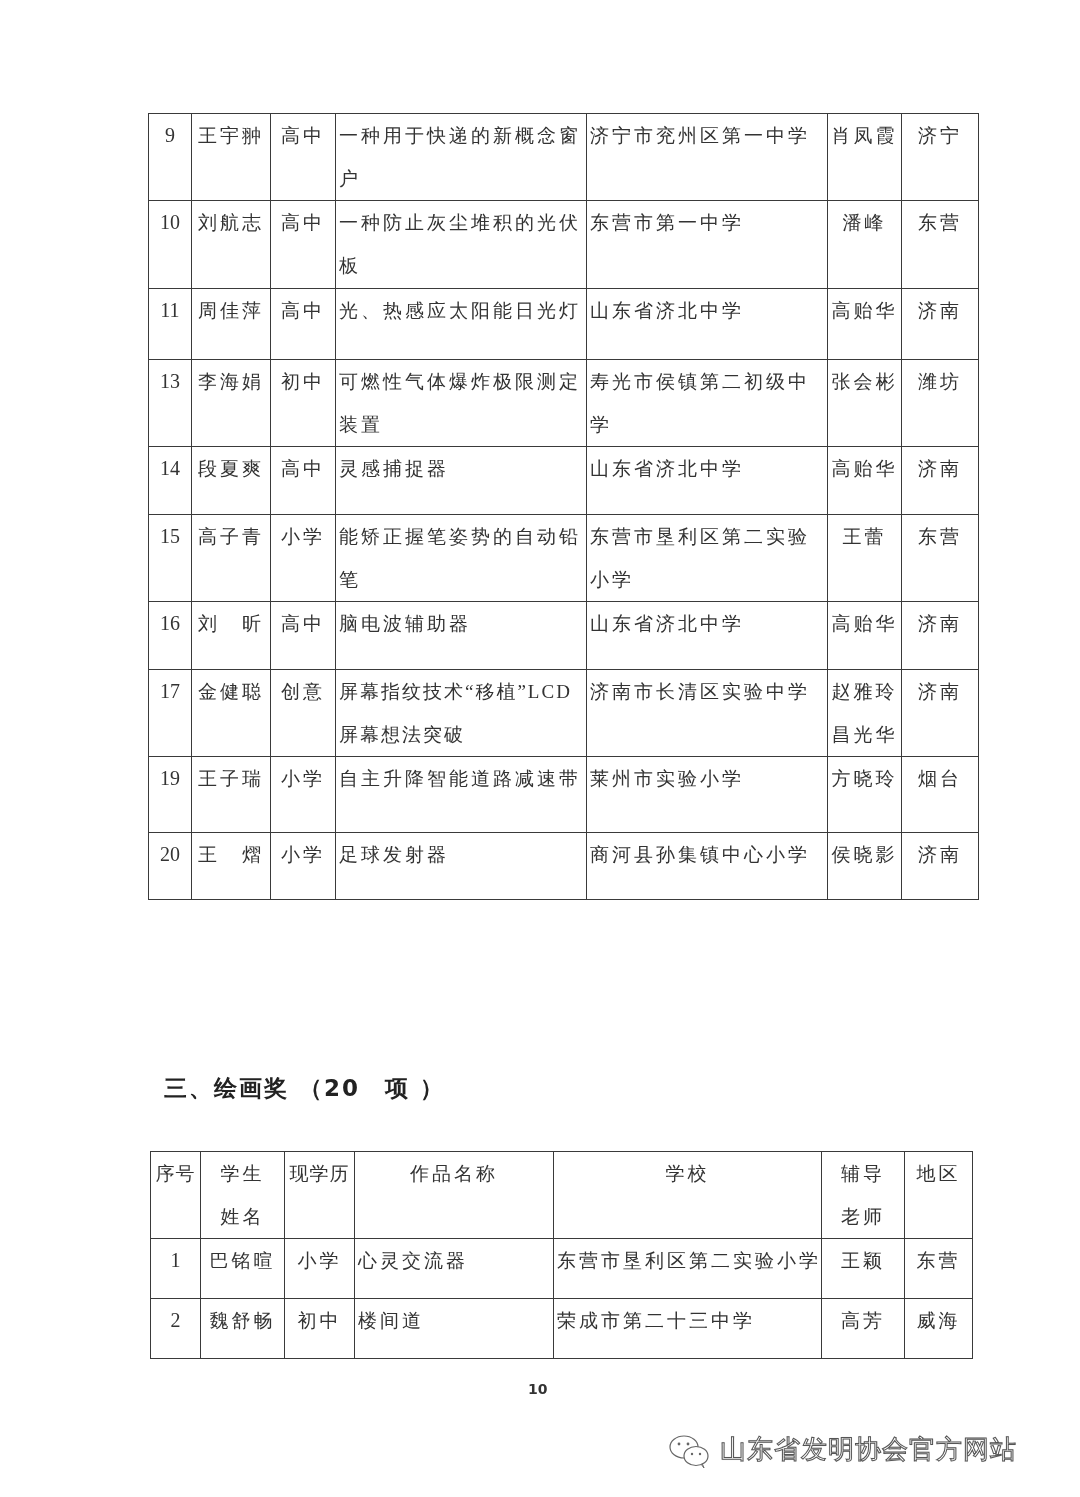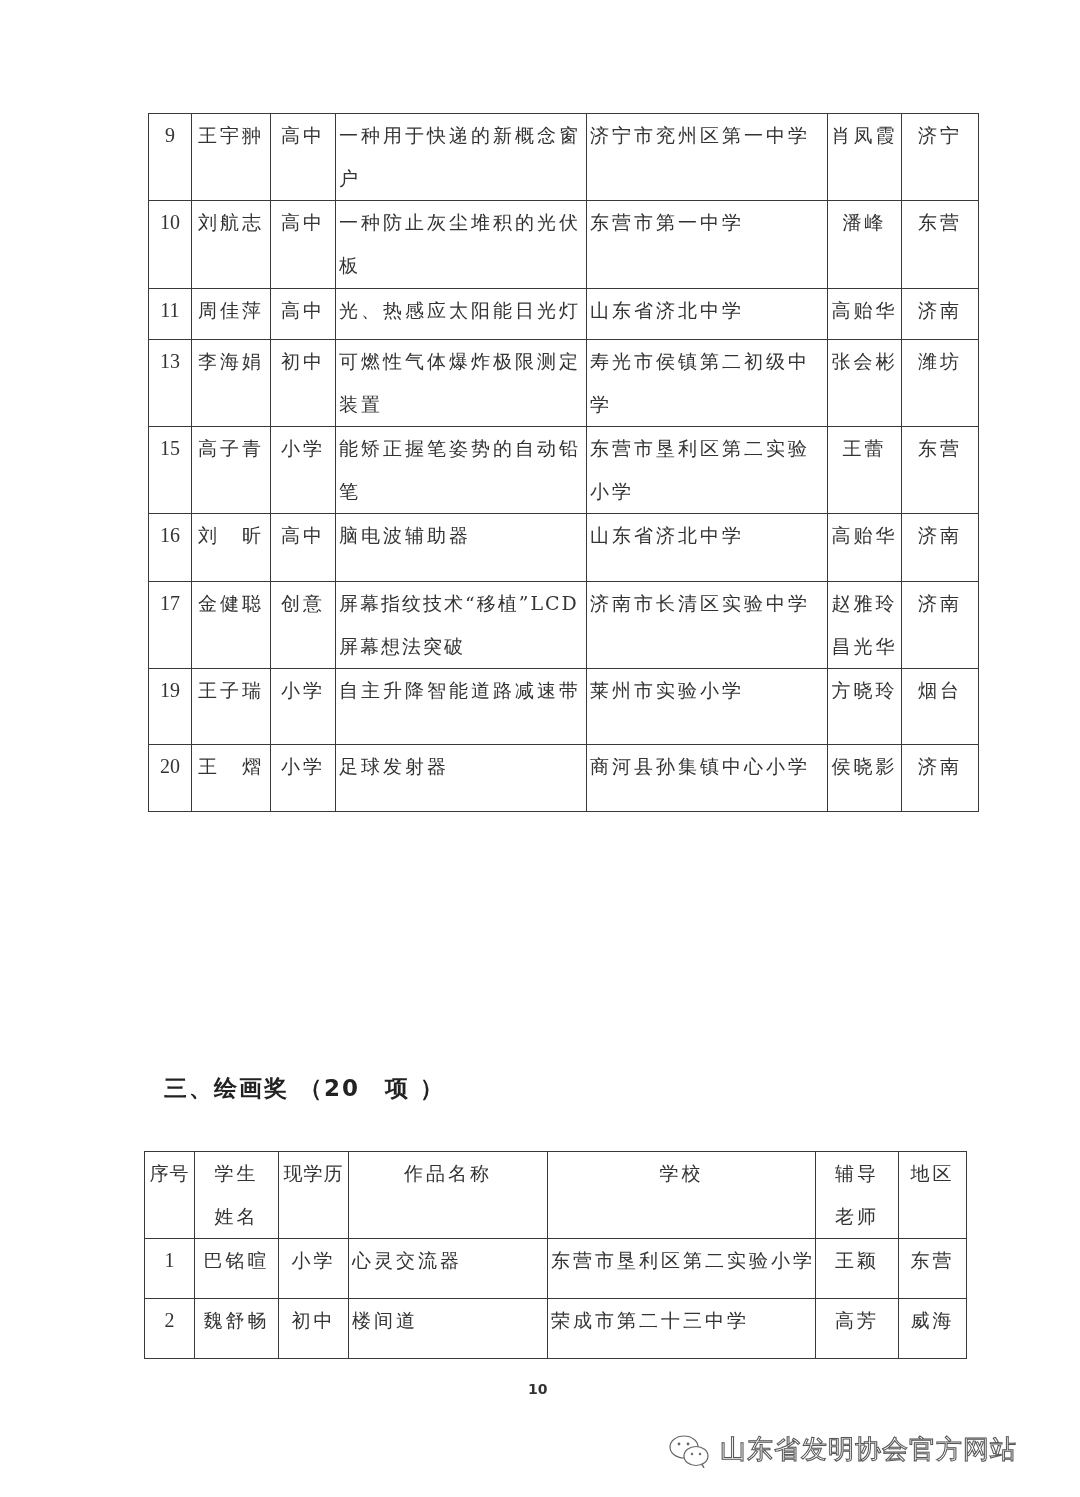--- a/index.html
+++ b/index.html
@@ -6,25 +6,25 @@
   body {
     width: 1080px; height: 1497px; background: #ffffff; position: relative; overflow: hidden;
     font-family: "DejaVu Serif", "Liberation Serif", serif; color: #2a2a2a;
   }
   table { border-collapse: collapse; position: absolute; table-layout: fixed; }
   td {
     border: 1.5px solid #3a3a3a; vertical-align: top; padding: 0; font-size: 19px;
     line-height: 43px; letter-spacing: 3px; color: #333;
   }
   #t1 { left: 148px; top: 113px; width: 830px; }
-  #t2 { left: 144px; top: 1151px; width: 822px; }
+  #t2 { left: 150px; top: 1151px; width: 822px; }
   .c { text-align: center; }
   .l { text-align: left; padding-left: 3px; }
   .num { font-family: "Liberation Serif", serif; letter-spacing: 0; font-size: 20px; }
-  .wrap { word-break: break-all; }
+  .wrap { word-break: break-all; font-family: Liberation Serif, serif; }
   .heading {
     position: absolute; left: 164px; top: 1073px; font-size: 23px; font-weight: bold;
     letter-spacing: 2px; color: #222; font-family: "DejaVu Sans", sans-serif;
   }
   .pageno {
     position: absolute; left: 528px; top: 1381px; font-size: 14px; font-weight: bold;
     color: #333; font-family: "DejaVu Sans", sans-serif;
   }
   .watermark {
     position: absolute; left: 668px; top: 1432px; display: flex; gap: 8px;
@@ -59,37 +59,46 @@
     </tr>
     <tr style="height:88px">
       <td class="c num">10</td>
       <td class="c">刘航志</td>
       <td class="c">高中</td>
       <td class="l wrap">一种防止灰尘堆积的光伏板</td>
       <td class="l wrap">东营市第一中学</td>
       <td class="c">潘峰</td>
       <td class="c">东营</td>
     </tr>
-    <tr style="height:51px">
+    <tr style="height:71px">
       <td class="c num">11</td>
       <td class="c">周佳萍</td>
       <td class="c">高中</td>
       <td class="l wrap">光、热感应太阳能日光灯</td>
       <td class="l wrap">山东省济北中学</td>
       <td class="c">高贻华</td>
       <td class="c">济南</td>
     </tr>
     <tr style="height:87px">
       <td class="c num">13</td>
       <td class="c">李海娟</td>
       <td class="c">初中</td>
       <td class="l wrap">可燃性气体爆炸极限测定装置</td>
       <td class="l wrap">寿光市侯镇第二初级中学</td>
       <td class="c">张会彬</td>
       <td class="c">潍坊</td>
+    </tr>
+    <tr style="height:68px">
+      <td class="c num">14</td>
+      <td class="c">段夏爽</td>
+      <td class="c">高中</td>
+      <td class="l wrap">灵感捕捉器</td>
+      <td class="l wrap">山东省济北中学</td>
+      <td class="c">高贻华</td>
+      <td class="c">济南</td>
     </tr>
     <tr style="height:87px">
       <td class="c num">15</td>
       <td class="c">高子青</td>
       <td class="c">小学</td>
       <td class="l wrap">能矫正握笔姿势的自动铅笔</td>
       <td class="l wrap">东营市垦利区第二实验小学</td>
       <td class="c">王蕾</td>
       <td class="c">东营</td>
     </tr>

